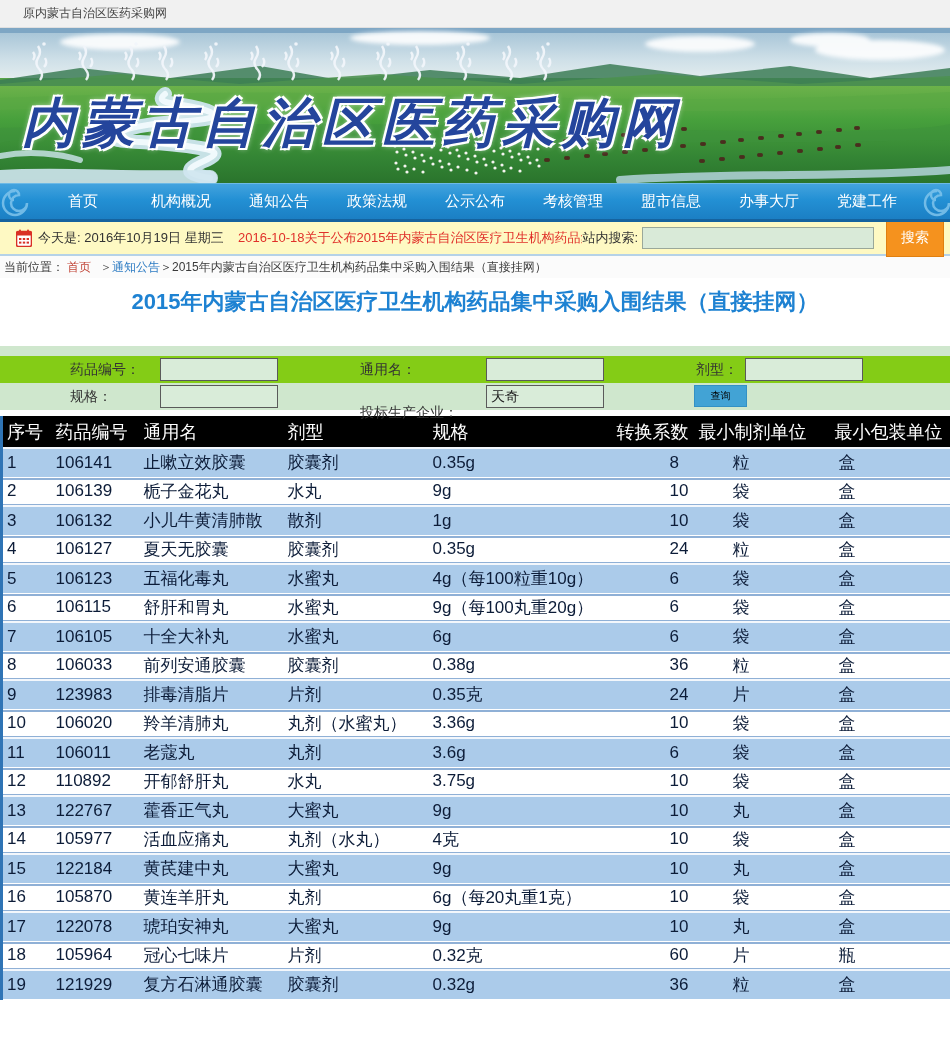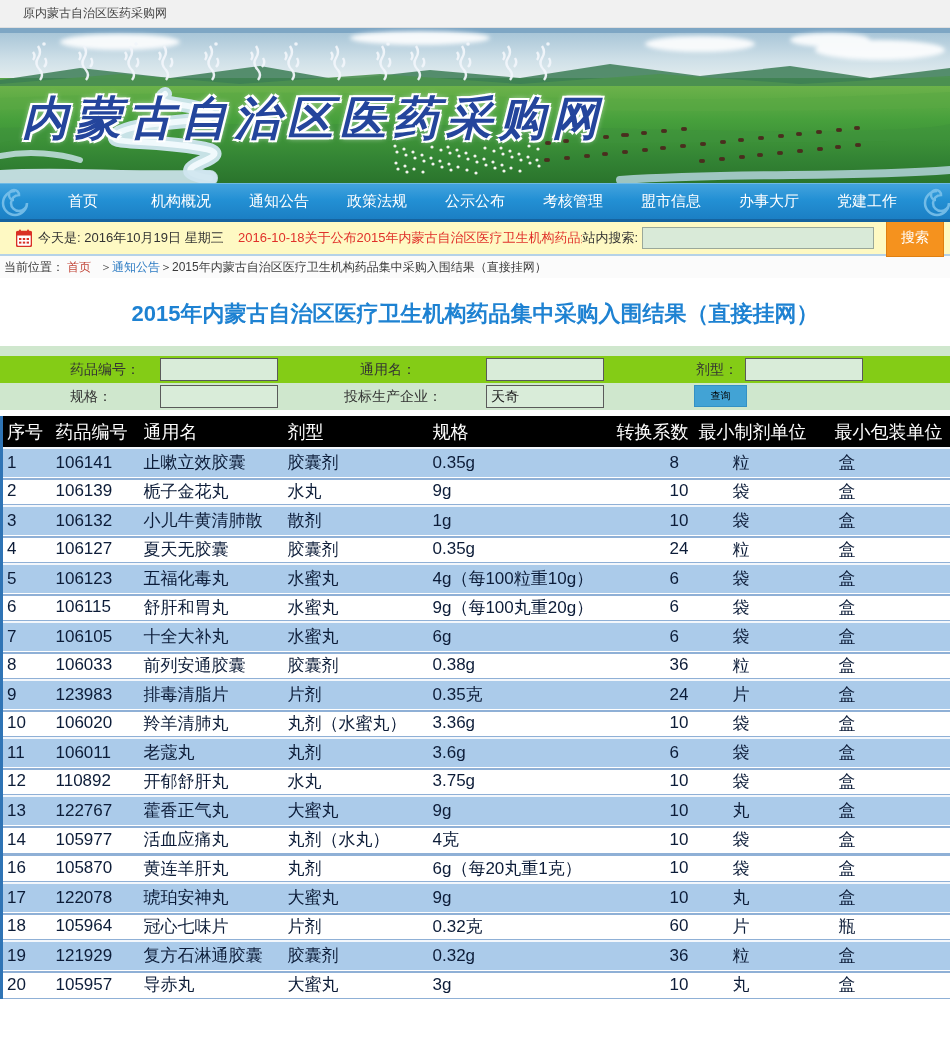--- a/index.html
+++ b/index.html
@@ -9,21 +9,21 @@
     background:#fff; width:950px; height:1053px; overflow:hidden; position:relative;
   }
   
   .topbar { height:28px; background:#f1f1f1; border-bottom:1px solid #e0e0e0;
     display:flex; align-items:center; padding-left:23px; font-size:12px; color:#444; }
   
   .banner { position:relative; height:155px; overflow:hidden;
     background:linear-gradient(180deg,#bcd4e2 0%,#cfe3d8 18%,#5aa74a 30%,#3d9038 55%,#2e7c2e 80%,#27702a 100%); }
   .banner svg.scene { position:absolute; left:0; top:0; }
   .banner-title {
-    position:absolute; left:22px; top:60px; font-size:46px; font-weight:bold;
+    position:absolute; left:22px; top:60px; font-size:53px; font-weight:bold;
     letter-spacing:7px; color:#24459c; white-space:nowrap; font-style:italic;
     text-shadow:-2px -2px 0 #fff,2px -2px 0 #fff,-2px 2px 0 #fff,2px 2px 0 #fff,0 0 6px #ffffff;
   }
   
   .nav { height:39px; background:linear-gradient(180deg,#43a3de 0%,#2390d4 45%,#1b7fc4 100%);
     border-top:1px solid #6db9e6; border-bottom:3px solid #15639f;
     display:flex; align-items:center; justify-content:space-between; position:relative; padding:0 34px; }
   .nav-item { color:#fff; font-size:15px; flex:1; text-align:center; cursor:pointer; white-space:nowrap; }
   .nav-swirl { position:absolute; top:2px; width:34px; height:34px; opacity:.85; }
   .nav-swirl.left { left:-2px; } .nav-swirl.right { right:-4px; }
@@ -37,21 +37,21 @@
   .sitesearch-input { width:232px; height:22px; background:#d9ead8; border:1px solid #9aa89a; margin-right:12px; }
   .search-btn { width:58px; height:37px; background:#f5921e; color:#fff; border:1px solid #e07f10;
     font-size:14px; cursor:pointer; font-family:inherit; }
   
   .breadcrumb { height:22px; background:#fbfbfb; display:flex; align-items:center;
     padding-left:4px; font-size:12px; color:#3a3a3a; }
   .bc-home { color:#c2473a; margin:0 3px; cursor:pointer; }
   .bc-section { color:#2e7cc3; cursor:pointer; }
   .bc-sep { color:#555; margin-left:6px; }
   
-  .pagetitle-wrap { min-height:68px; display:flex; align-items:center; justify-content:center; padding:9px 0 6px 0; }
+  .pagetitle-wrap { min-height:68px; display:flex; justify-content:center; padding:9px 0 6px 0; }
   .pagetitle { width:812px; text-align:center; color:#1e82d2; font-size:22px; font-weight:bold; line-height:30px; }
   
   .filter-strip { height:10px; background:#cfe7cd; }
   .filter-row { position:relative; height:27px; }
   .filter-row.white { background:#84cc16;font-family:Liberation Mono, monospace; }
   .filter-row.green { background:#cfe7cd; }
   .f-label { position:absolute; top:5px; font-size:14px; color:#333; }
   .f-input { position:absolute; top:2px; height:23px; width:118px; background:#d9ecd9; border:1px solid #5a5a5a;
     font-size:14px; padding:0 4px; font-family:inherit; color:#222; }
   .query-btn { position:absolute; top:2px; left:694px; width:53px; height:22px; background:#42a3d5;
@@ -344,21 +344,21 @@
   <span class="f-label" style="left:70px;">药品编号：</span>
   <input class="f-input" style="left: 160px;" type="text">
   <span class="f-label" style="left:360px;">通用名：</span>
   <input class="f-input" style="left: 486px;" type="text">
   <span class="f-label" style="left:696px;">剂型：</span>
   <input class="f-input" style="left: 745px;" type="text">
 </div>
 <div class="filter-row green">
   <span class="f-label" style="left:70px;">规格：</span>
   <input class="f-input" style="left: 160px;" type="text">
-  <span class="f-label" style="left:344px;">投标生产企业：</span>
+  <span class="f-label" style="left:360px;margin-top:16px;">投标生产企业：</span>
   <input class="f-input" style="left: 486px;" type="text" value="天奇">
   <button class="query-btn">查询</button>
 </div>
 
 <div class="gap"></div>
 <table class="results">
   <colgroup>
     <col style="width:50px">
       <col style="width:88px">
       <col style="width:144px">
@@ -514,20 +514,30 @@
       <tr class="row-white">
         <td>14</td>
         <td>105977</td>
         <td>活血应痛丸</td>
         <td>丸剂（水丸）</td>
         <td>4克</td>
         <td>10</td>
         <td>袋</td>
         <td>盒</td>
       </tr>
+      <tr class="row-blue">
+        <td>15</td>
+        <td>122184</td>
+        <td>黄芪建中丸</td>
+        <td>大蜜丸</td>
+        <td>9g</td>
+        <td>10</td>
+        <td>丸</td>
+        <td>盒</td>
+      </tr>
       <tr class="row-white">
         <td>16</td>
         <td>105870</td>
         <td>黄连羊肝丸</td>
         <td>丸剂</td>
         <td>6g（每20丸重1克）</td>
         <td>10</td>
         <td>袋</td>
         <td>盒</td>
       </tr>
@@ -554,24 +564,14 @@
       <tr class="row-blue">
         <td>19</td>
         <td>121929</td>
         <td>复方石淋通胶囊</td>
         <td>胶囊剂</td>
         <td>0.32g</td>
         <td>36</td>
         <td>粒</td>
         <td>盒</td>
       </tr>
-      <tr class="row-white">
-        <td>20</td>
-        <td>105957</td>
-        <td>导赤丸</td>
-        <td>大蜜丸</td>
-        <td>3g</td>
-        <td>10</td>
-        <td>丸</td>
-        <td>盒</td>
-      </tr>
     </tbody>
 </table>
 
 </body></html>

